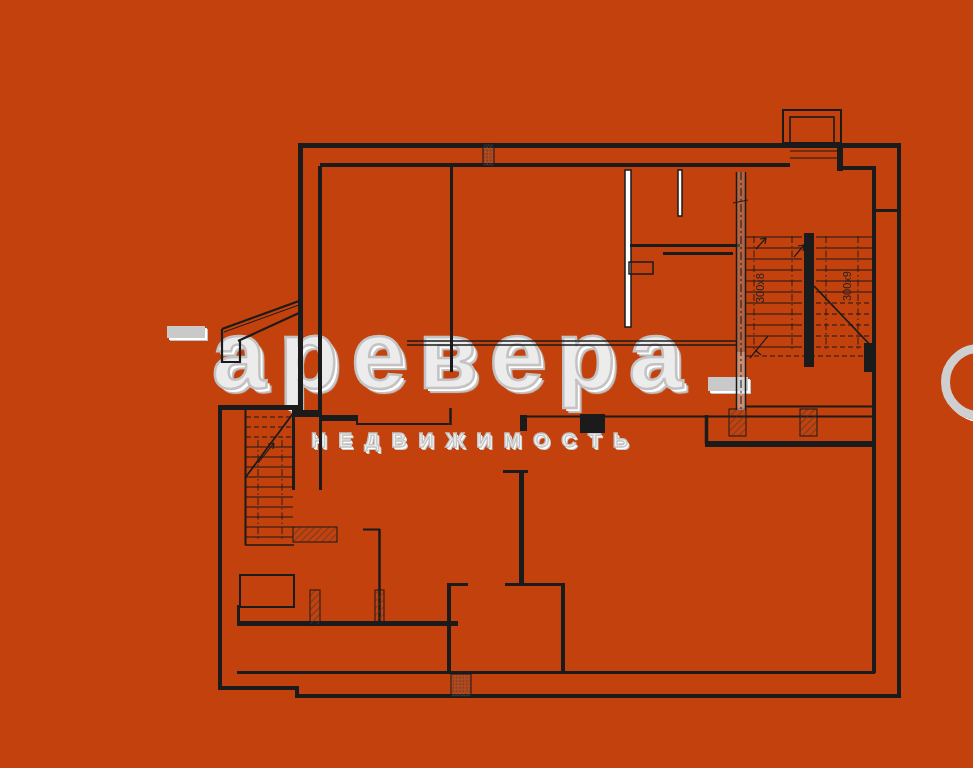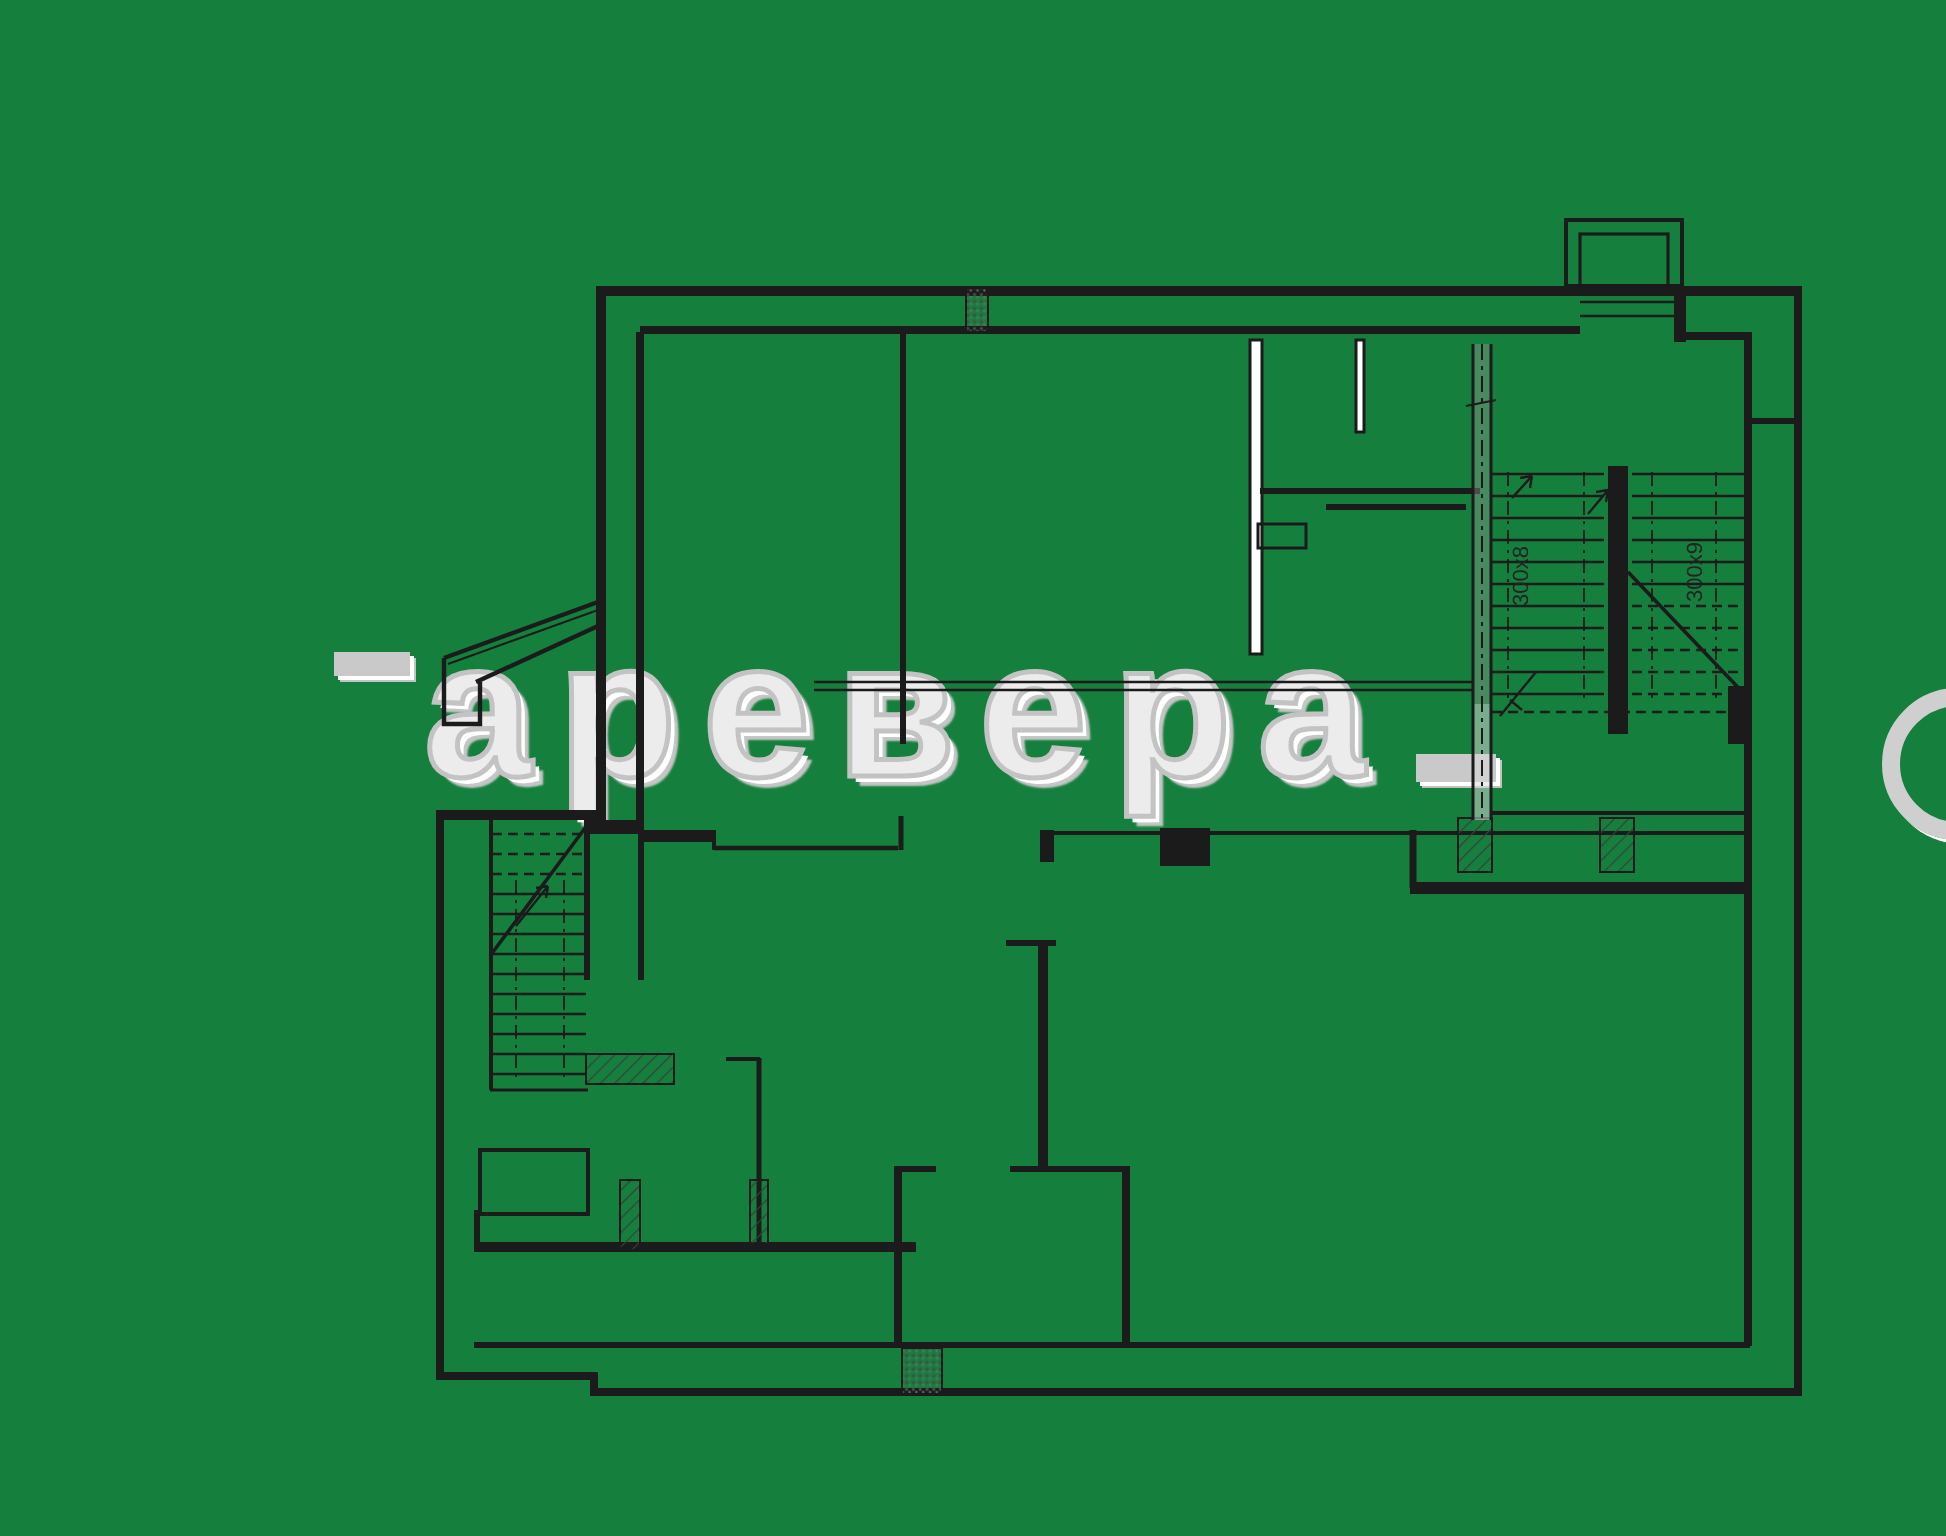--- a/index.html
+++ b/index.html
@@ -1,17 +1,17 @@
 <!DOCTYPE html>
 <html><head>
 <meta charset="utf-8">
 <style>
   html,body{margin:0;padding:0;background:#ffffff;}
   #stage{
-    position:relative;width:973px;height:768px;background:#15803d;
+    position:relative;width:973px;height:768px;background:#c2410c;
     overflow:hidden;font-family:"Liberation Sans",sans-serif;
   }
   
   .wm{position:absolute;z-index:1;user-select:none;}
   .wm-bar{
     background:#c9c9c9;
     box-shadow:2px 2px 0 #ffffff,3px 3px 0 #c2c2c2;
   }
   .wm-brand{
     left:212px;top:306px;
@@ -41,20 +41,21 @@
   }
 </style>
 </head>
 <body>
 
 <div id="stage">
 
   <div class="wm wm-bar wm-mark"></div>
   <div class="wm wm-brand">аревера</div>
   <div class="wm wm-bar wm-underscore"></div>
+  <div class="wm wm-subtitle">НЕДВИЖИМОСТЬ</div>
   <div class="wm wm-ring"></div>
 
   <svg id="plansvg" width="973" height="768" viewBox="0 0 973 768">
     <defs>
       <pattern id="hatch" width="5" height="5" patternUnits="userSpaceOnUse" patternTransform="rotate(45)">
         <line x1="0" y1="0" x2="0" y2="5" stroke="#3c3c3c" stroke-width="1.2"></line>
       </pattern>
       <pattern id="dots" width="3.4" height="3.4" patternUnits="userSpaceOnUse">
         <circle cx="1.1" cy="1.1" r="0.8" fill="#4a4a4a"></circle>
         <circle cx="2.6" cy="2.4" r="0.6" fill="#6a6a6a"></circle>

